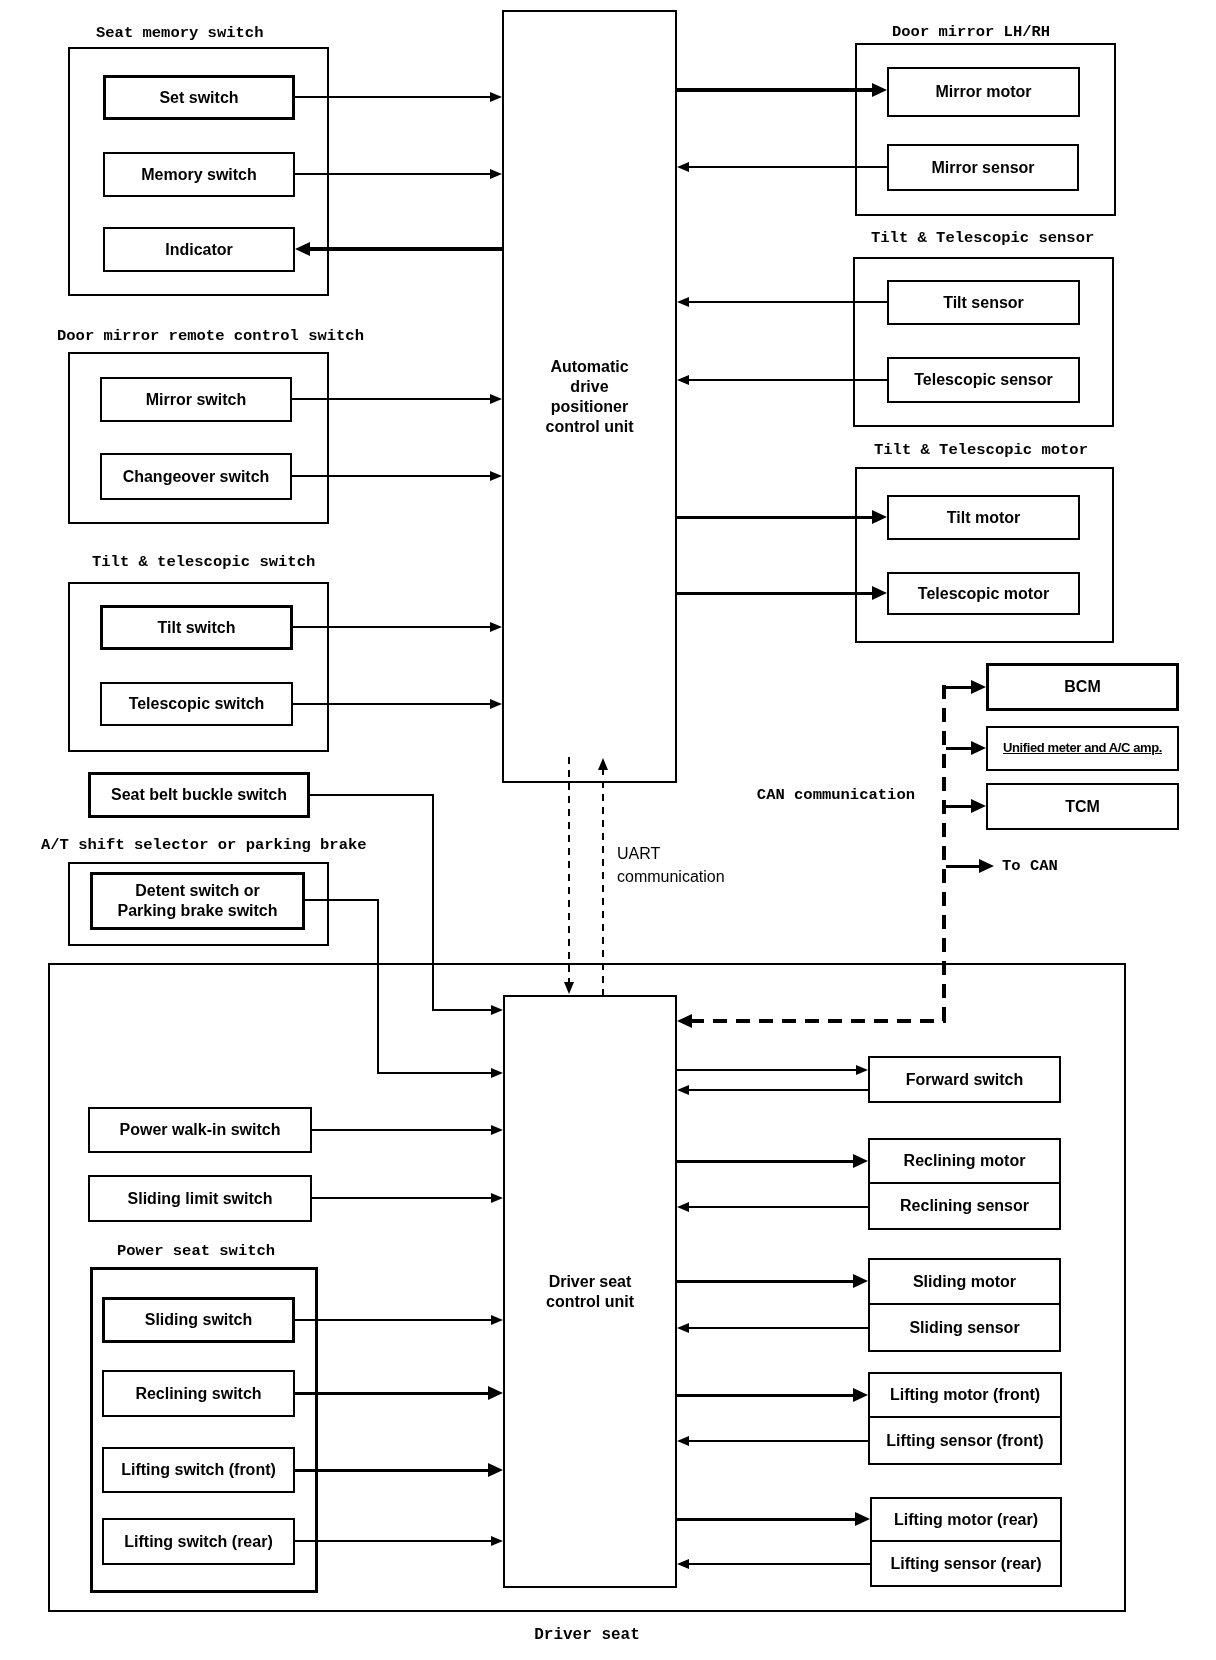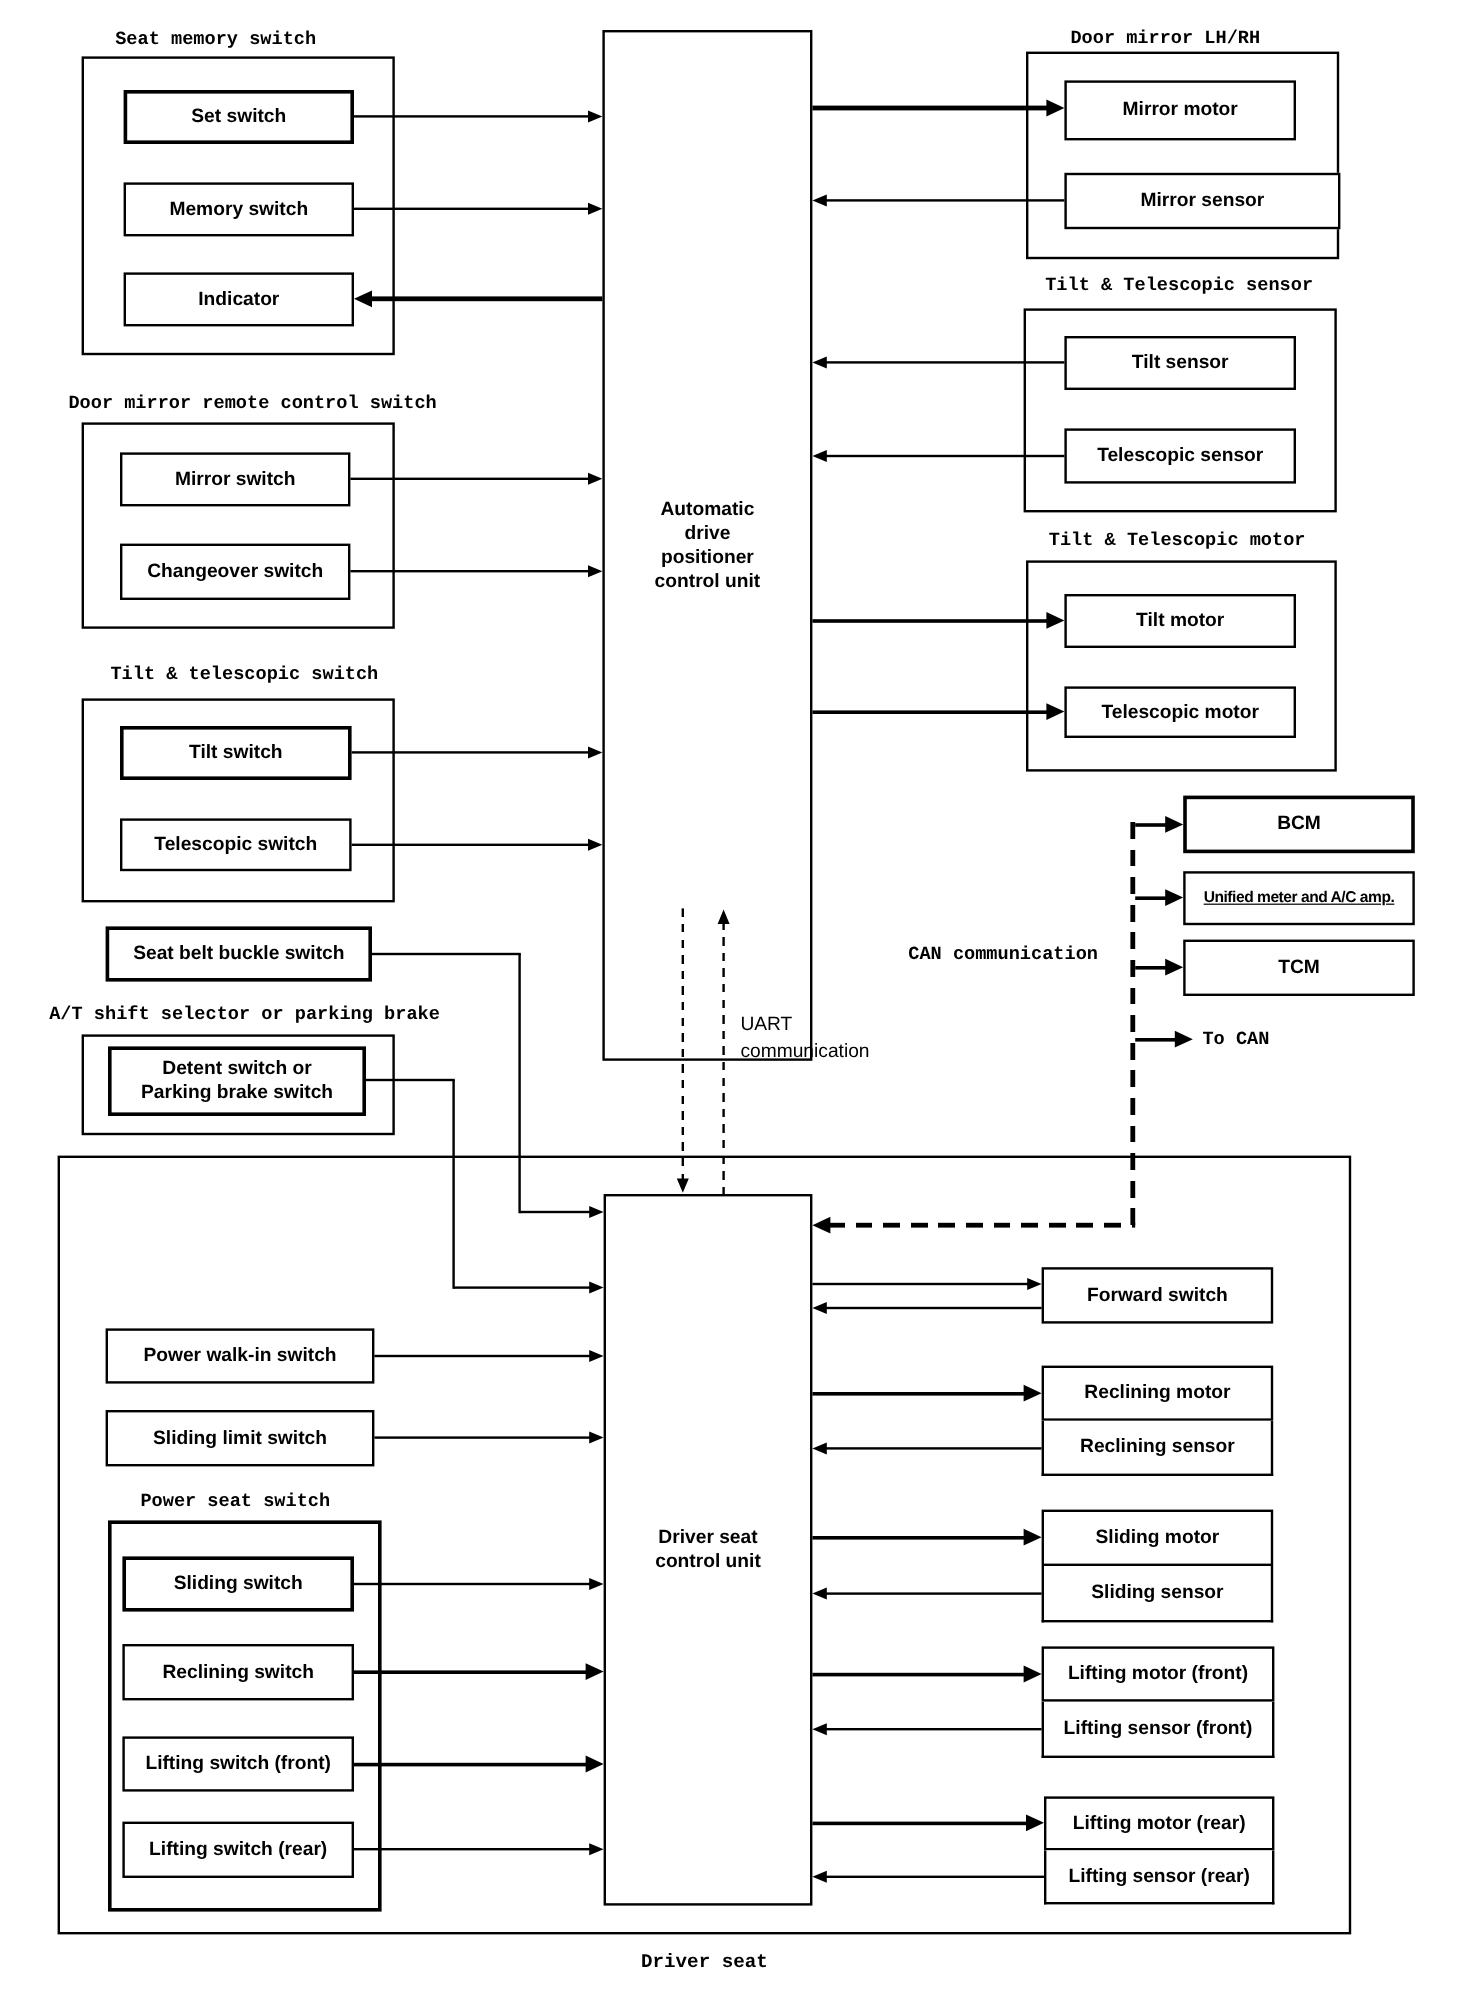--- a/index.html
+++ b/index.html
@@ -61,31 +61,31 @@
   <div class="box" style="left:88px;top:1107px;width:224px;height:46px">Power walk-in switch</div>
   <div class="box" style="left:88px;top:1175px;width:224px;height:47px">Sliding limit switch</div>
 
   <div class="glabel" style="left:117px;top:1242px">Power seat switch</div>
   <div class="gbox g3" style="left:90px;top:1267px;width:222px;height:320px"></div>
   <div class="box b3" style="left:102px;top:1297px;width:193px;height:46px">Sliding switch</div>
   <div class="box" style="left:102px;top:1370px;width:193px;height:47px">Reclining switch</div>
   <div class="box" style="left:102px;top:1447px;width:193px;height:46px">Lifting switch (front)</div>
   <div class="box" style="left:102px;top:1518px;width:193px;height:47px">Lifting switch (rear)</div>
 
-  <div class="box" style="left:502px;top:25px;width:175px;height:859px">Automatic
+  <div class="box" style="left:502px;top:10px;width:175px;height:773px">Automatic
 drive
 positioner
 control unit</div>
   <div class="box" style="left:503px;top:995px;width:174px;height:593px">Driver seat
 control unit</div>
 
   <div class="glabel" style="left:892px;top:23px">Door mirror LH/RH</div>
   <div class="gbox" style="left:855px;top:43px;width:257px;height:169px"></div>
   <div class="box" style="left:887px;top:67px;width:193px;height:50px">Mirror motor</div>
-  <div class="box" style="left:887px;top:144px;width:230px;height:47px">Mirror sensor</div>
+  <div class="box" style="left:887px;top:144px;width:192px;height:47px">Mirror sensor</div>
 
   <div class="glabel" style="left:871px;top:229px">Tilt &amp; Telescopic sensor</div>
   <div class="gbox" style="left:853px;top:257px;width:257px;height:166px"></div>
   <div class="box" style="left:887px;top:280px;width:193px;height:45px">Tilt sensor</div>
   <div class="box" style="left:887px;top:357px;width:193px;height:46px">Telescopic sensor</div>
 
   <div class="glabel" style="left:874px;top:441px">Tilt &amp; Telescopic motor</div>
   <div class="gbox" style="left:855px;top:467px;width:255px;height:172px"></div>
   <div class="box" style="left:887px;top:495px;width:193px;height:45px">Tilt motor</div>
   <div class="box" style="left:887px;top:572px;width:193px;height:43px">Telescopic motor</div>

